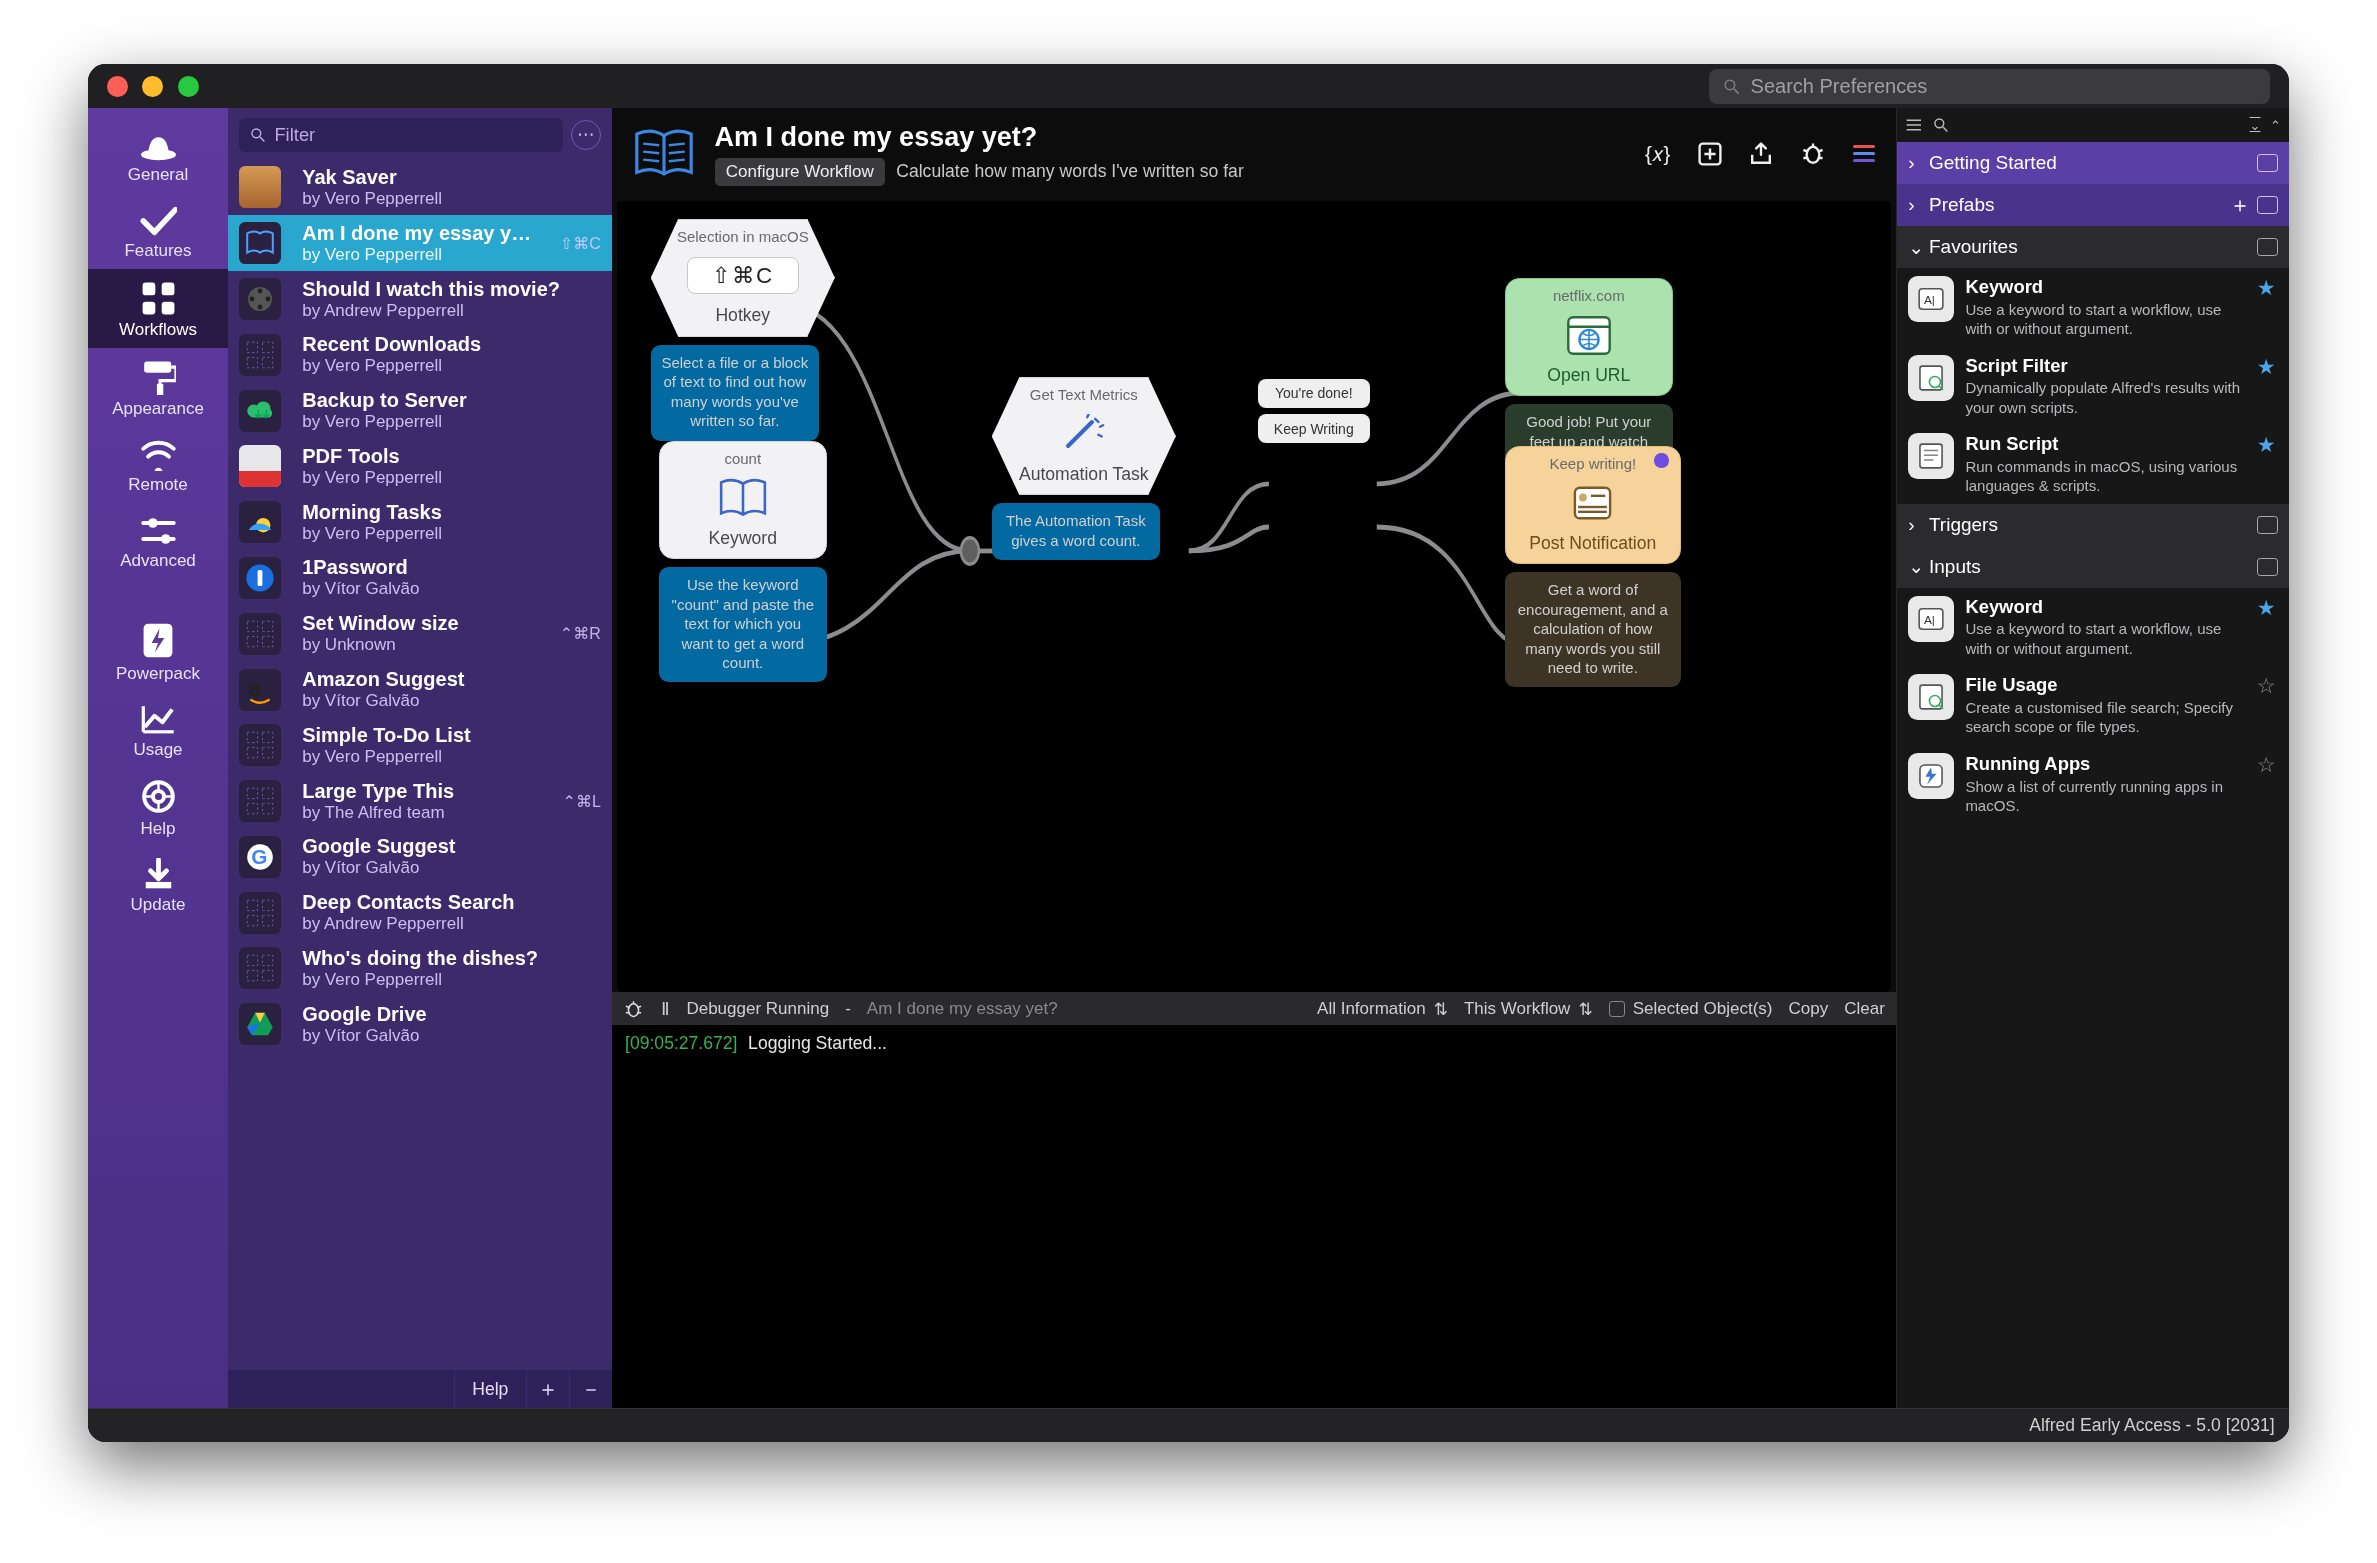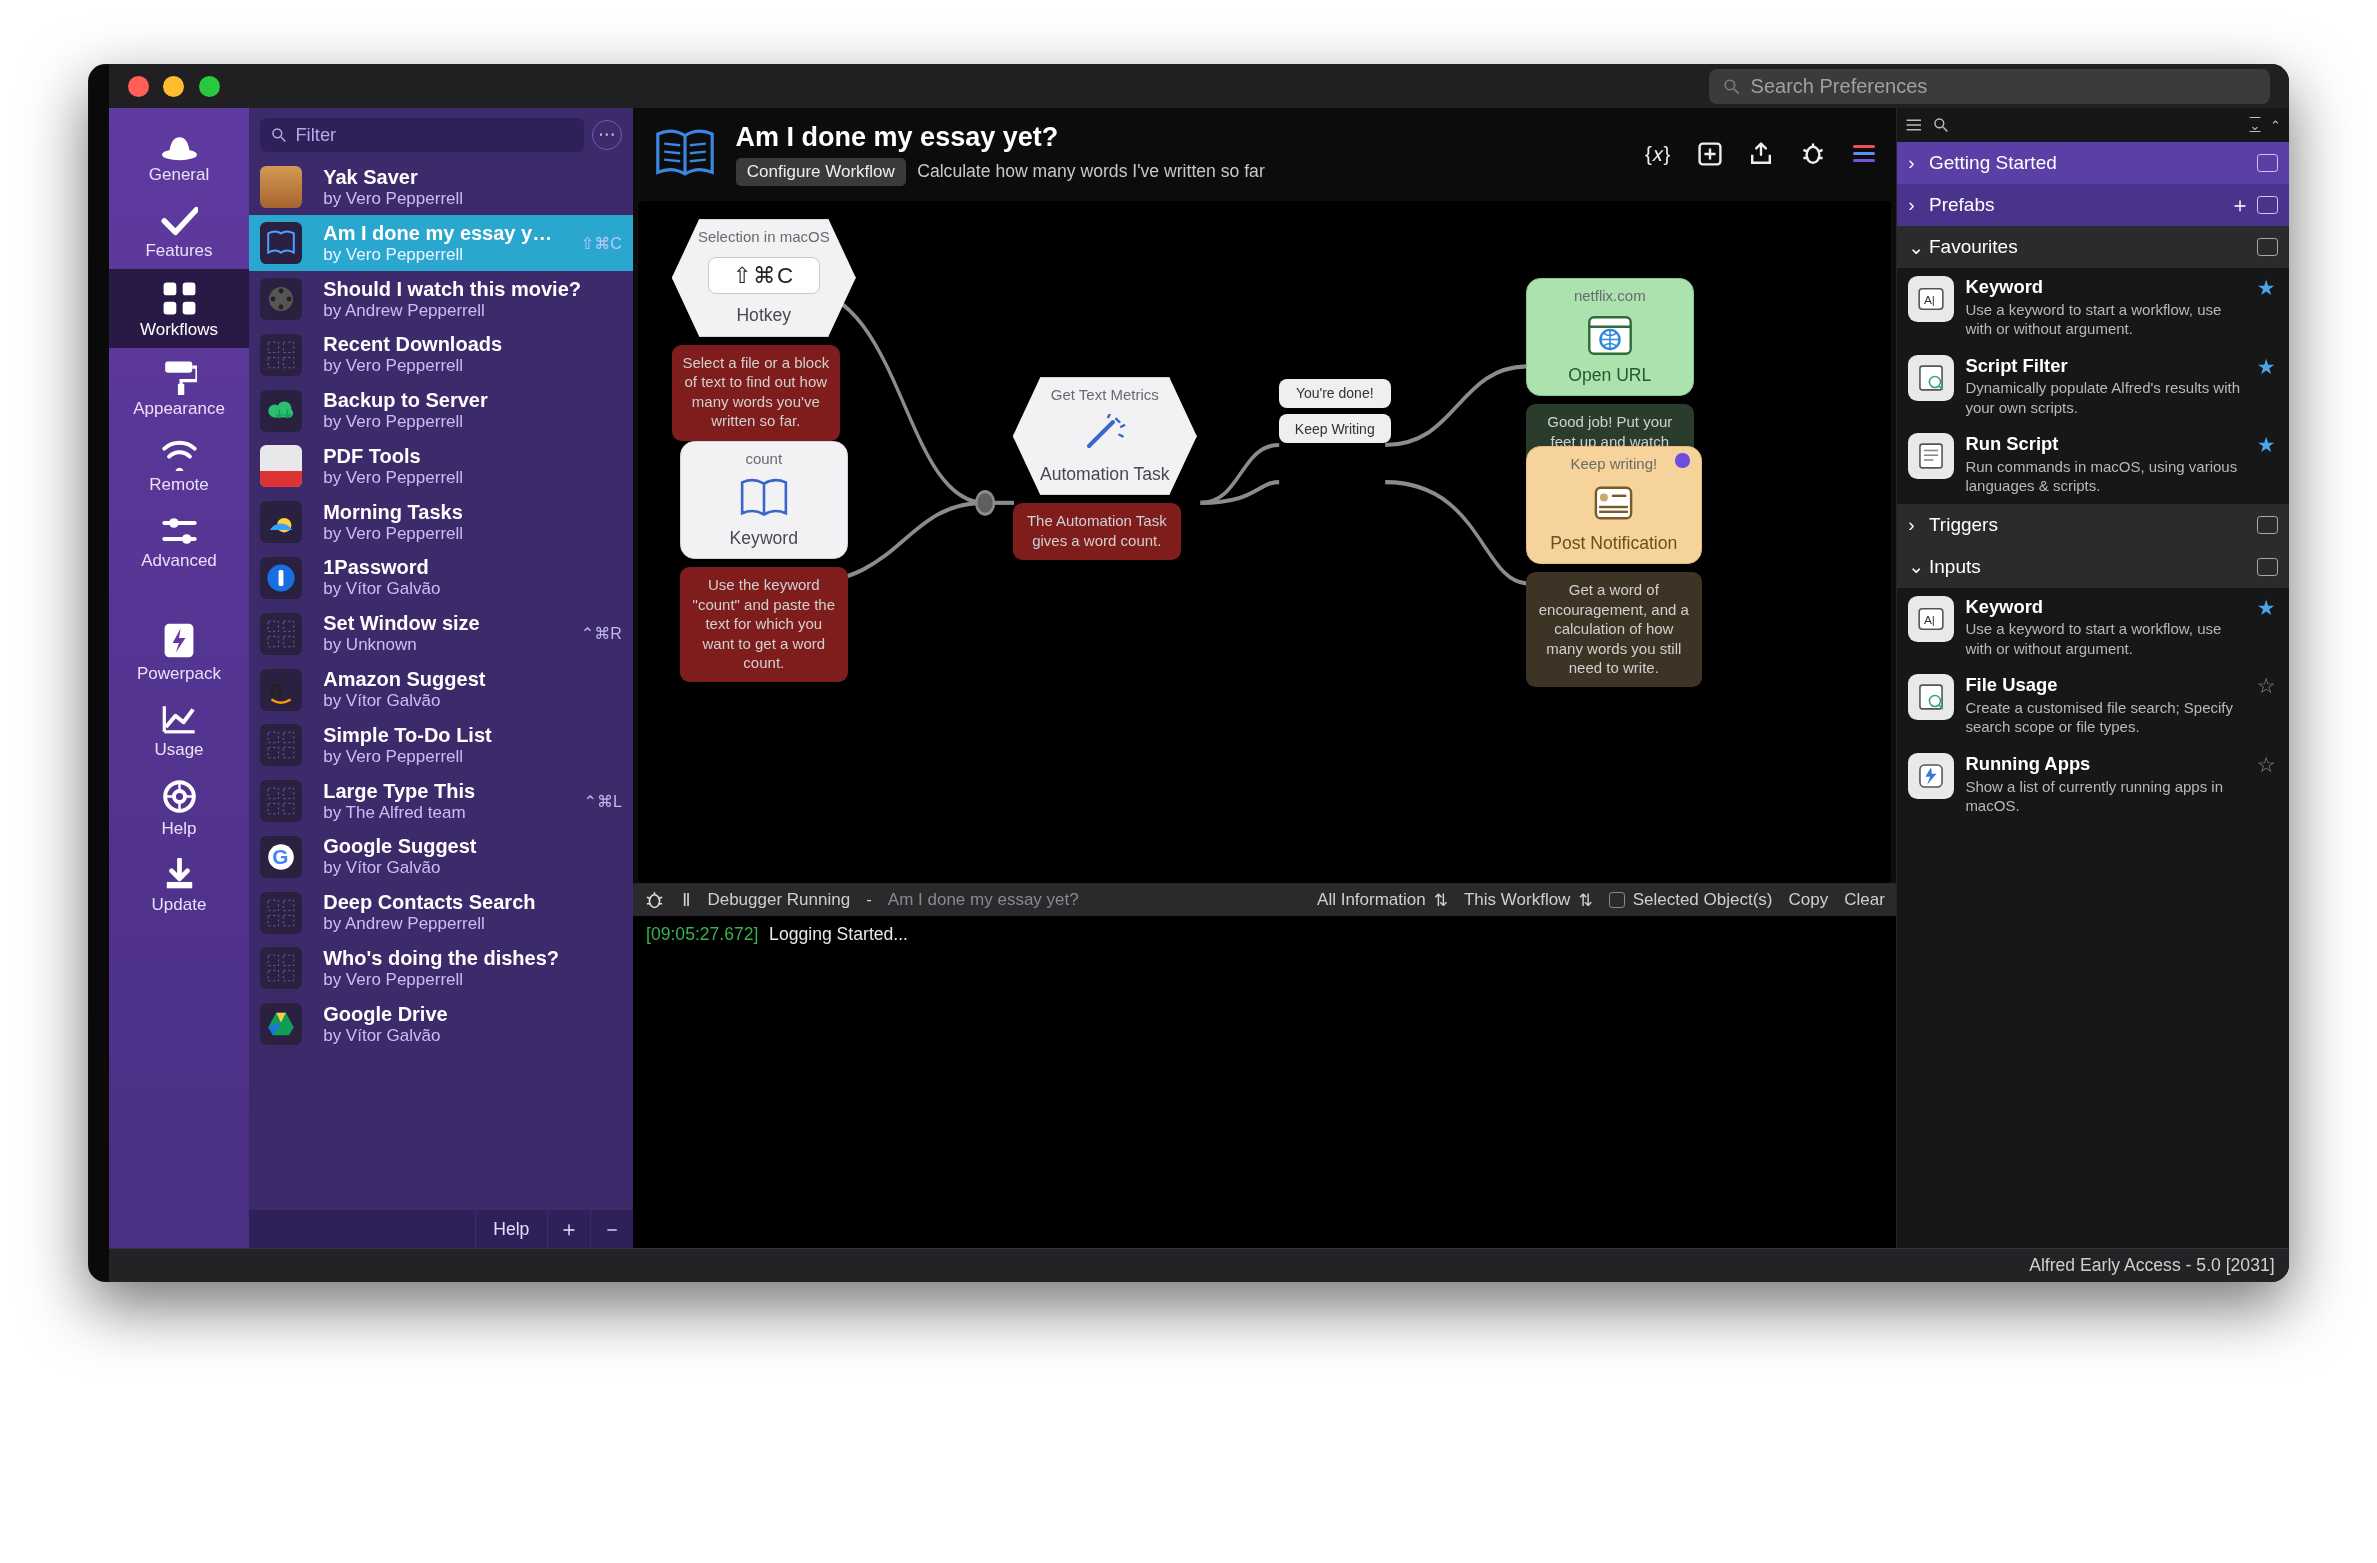--- a/index.html
+++ b/index.html
@@ -1,21 +1,21 @@
 <!DOCTYPE html>
 <html style="font-size:13px"><head>
 <meta charset="utf-8">
 <style>
 * { box-sizing: border-box; margin: 0; padding: 0; font-family: -apple-system, BlinkMacSystemFont, "Segoe UI", Helvetica, Arial, sans-serif; }
 html, body { width: 2377px; height: 1564px; background: transparent; }
 .window-wrap { padding: 64px 88px; }
 .window {
-  width: 2201px; height: 1218px; border-radius: 17.6px; overflow: hidden; background: #0a0a0a;
+  width: 2201px; height: 1378px; border-radius: 17.6px; overflow: hidden; background: #0a0a0a;
   box-shadow: 0 24px 64px rgba(0,0,0,.55), 0 0 0 0.8px rgba(255,255,255,.04) inset;
-  display: flex; flex-direction: column; color: #e7e7e7; padding-left: 21px;
+  display: flex; flex-direction: column; color: #e7e7e7;
 }
 
 
 .titlebar { height: 44px; display: flex; align-items: center; padding: 0 19px; background: #201f22; }
 .traffic { display: flex; gap: 14.4px; }
 .dot { width: 21px; height: 21px; border-radius: 50%; }
 .dot.red { background: #ff5f57; } .dot.yellow { background: #febc2e; } .dot.green { background: #28c840; }
 .spacer { flex: 1; }
 .search-pref { width: 561px; height: 35px; background: #3b3a3d; border-radius: 8px; display: flex; align-items: center; padding: 0 13px; gap: 9.6px; color: #a0a0a0; font-size: 20px; }
 .search-pref svg { width: 19px; height: 19px; opacity: .7; }
@@ -64,21 +64,21 @@
 
 .canvas-wrap { flex:1; position:relative; margin: 4.8px 4.8px 0; border-radius: 4.8px; overflow:hidden; background: #000; }
 .canvas { position:absolute; inset:0; }
 .canvas svg.wires { position:absolute; inset:0; width:100%; height:100%; }
 
 .node { position:absolute; width: 168px; }
 .card { background: #f2f2f4; color:#222; border-radius: 14.4px; padding: 8px 9.6px 9.6px; text-align:center; box-shadow: 0 3.2px 9.6px rgba(0,0,0,.5) inset 0; border: 0.8px solid #d6d6da; }
 .card .pretitle { font-size: 15px; color:#6a6a6e; margin-bottom: 3.2px; }
 .card .mid { height: 56px; display:flex; align-items:center; justify-content:center; }
 .card .label { font-size: 17.6px; color:#4a4a4e; margin-top: 1.6px; }
-.node .caption { margin-top: 8px; background: #7f1d1d; color: #d0d0d0; font-size: 15px; border-radius: 9.6px; padding: 8px 8px 9.6px; text-align: center; line-height: 1.3; }
+.node .caption { margin-top: 8px; background: #0369a1; color: #d0d0d0; font-size: 15px; border-radius: 9.6px; padding: 8px 8px 9.6px; text-align: center; line-height: 1.3; }
 .hotkey-chip { background:#fff; border:0.8px solid #c7c7cc; border-radius:8px; height:37px; width: 112px; display:flex; align-items:center; justify-content:center; font-size: 22.4px; letter-spacing: 1.6px; }
 .hex .card { clip-path: polygon(15% 0, 85% 0, 100% 50%, 85% 100%, 15% 100%, 0 50%); border-radius: 0; width: 184px; }
 .node.green .card { background: #abe2ad; border-color:#85c994; }
 .node.green .label { color:#1e5d2f; }
 .node.orange .card { background: #f5d39a; border-color:#e7bd7a; }
 .node.orange .label { color:#6b4f20; }
 .node.orange .badge { position:absolute; top:6.4px; right:11.2px; width:14.4px; height:14.4px; border-radius:50%; background:#6f4de0; }
 .pill-stack { position:absolute; display:flex; flex-direction:column; gap:6.4px; }
 .pill { background:#efefef; color:#333; border-radius: 8px; padding: 6.4px 16px; font-size: 14px; text-align:center; }
 

